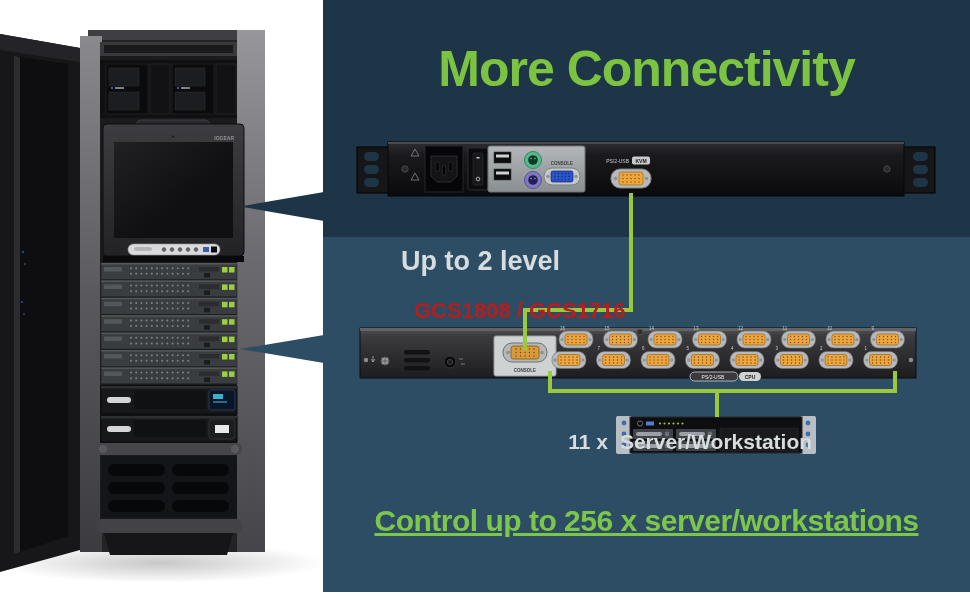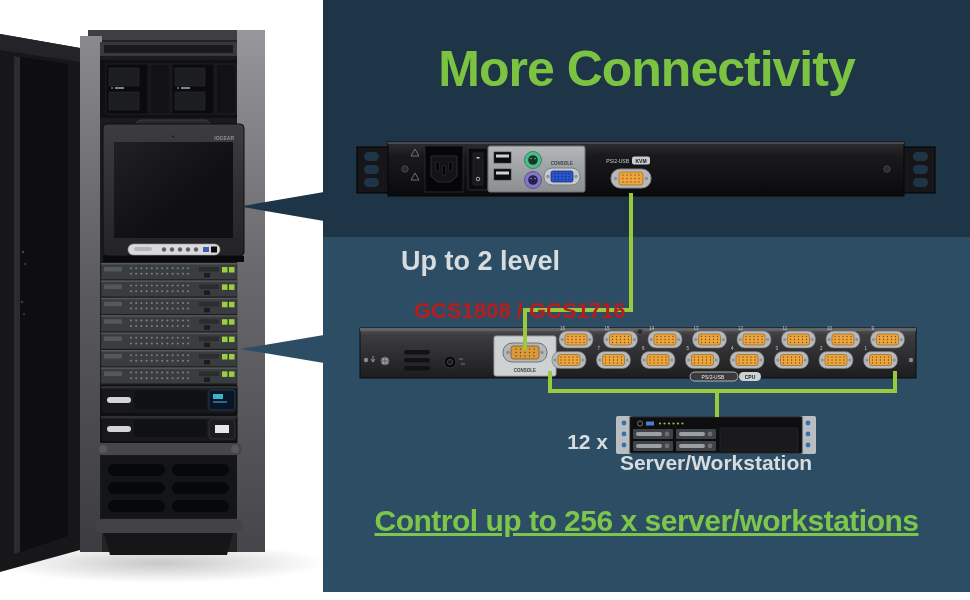--- a/index.html
+++ b/index.html
@@ -14,21 +14,21 @@
   #device1-svg{left:355px;top:134px;z-index:4;}
   #device2-svg{left:358px;top:320px;z-index:4;}
   #server-svg{left:616px;top:414px;z-index:4;}
   #lines-svg{left:0;top:0;z-index:6;pointer-events:none;}
   .txt{z-index:7;font-weight:bold;}
   #title{left:323px;top:40px;width:647px;text-align:center;font-size:50px;line-height:58px;
          color:#7DC342;letter-spacing:-1px;}
   #cascade{left:378px;top:247px;color:#D7DCDF;font-size:27px;line-height:28px;margin-left:23px;}
   #models{left:378px;top:301px;color:#b91c1c;font-size:22px;line-height:20px;margin-left:36px;}
   #count{left:528px;top:430px;width:80px;text-align:right;color:#D7DCDF;font-size:21px;}
-  #server-label{left:606px;top:451px;width:220px;text-align:center;color:#D7DCDF;font-size:21px;}
+  #server-label{left:606px;top:430px;width:220px;text-align:center;color:#D7DCDF;font-size:21px;}
   #footer{left:323px;top:504px;width:647px;text-align:center;color:#7DC64C;font-size:30px;
           letter-spacing:-0.5px;text-decoration:underline;}
   svg text{font-family:"Liberation Sans",sans-serif;}
 </style>
 </head>
 <body>
 
 <div id="stage">
 
   <div class="abs" id="photo-panel"></div>
@@ -958,16 +958,16 @@
   <svg class="abs" id="lines-svg" width="970" height="600" viewBox="0 0 970 600">
     <polyline points="631,193 631,310 525,310 525,350" fill="none" stroke-width="4" stroke="#98CA3C"></polyline>
     <path d="M550 371 V391 H895 V371 M717 391 V417" fill="none" stroke-width="4" stroke="#98CA3C"></path>
   </svg>
 
   <div class="abs txt" id="title">More Connectivity</div>
   <div class="abs txt" id="cascade">
     <span style="display:block">Up to 2 level</span>
   </div>
   <div class="abs txt" id="models">GCS1808 / GCS1716</div>
-  <div class="abs txt" id="count">12 x</div>
+  <div class="abs txt" id="count">11 x</div>
   <div class="abs txt" id="server-label">Server/Workstation</div>
   <div class="abs txt" id="footer">Control up to 256 x server/workstations</div>
 </div>
 
 </body></html>

